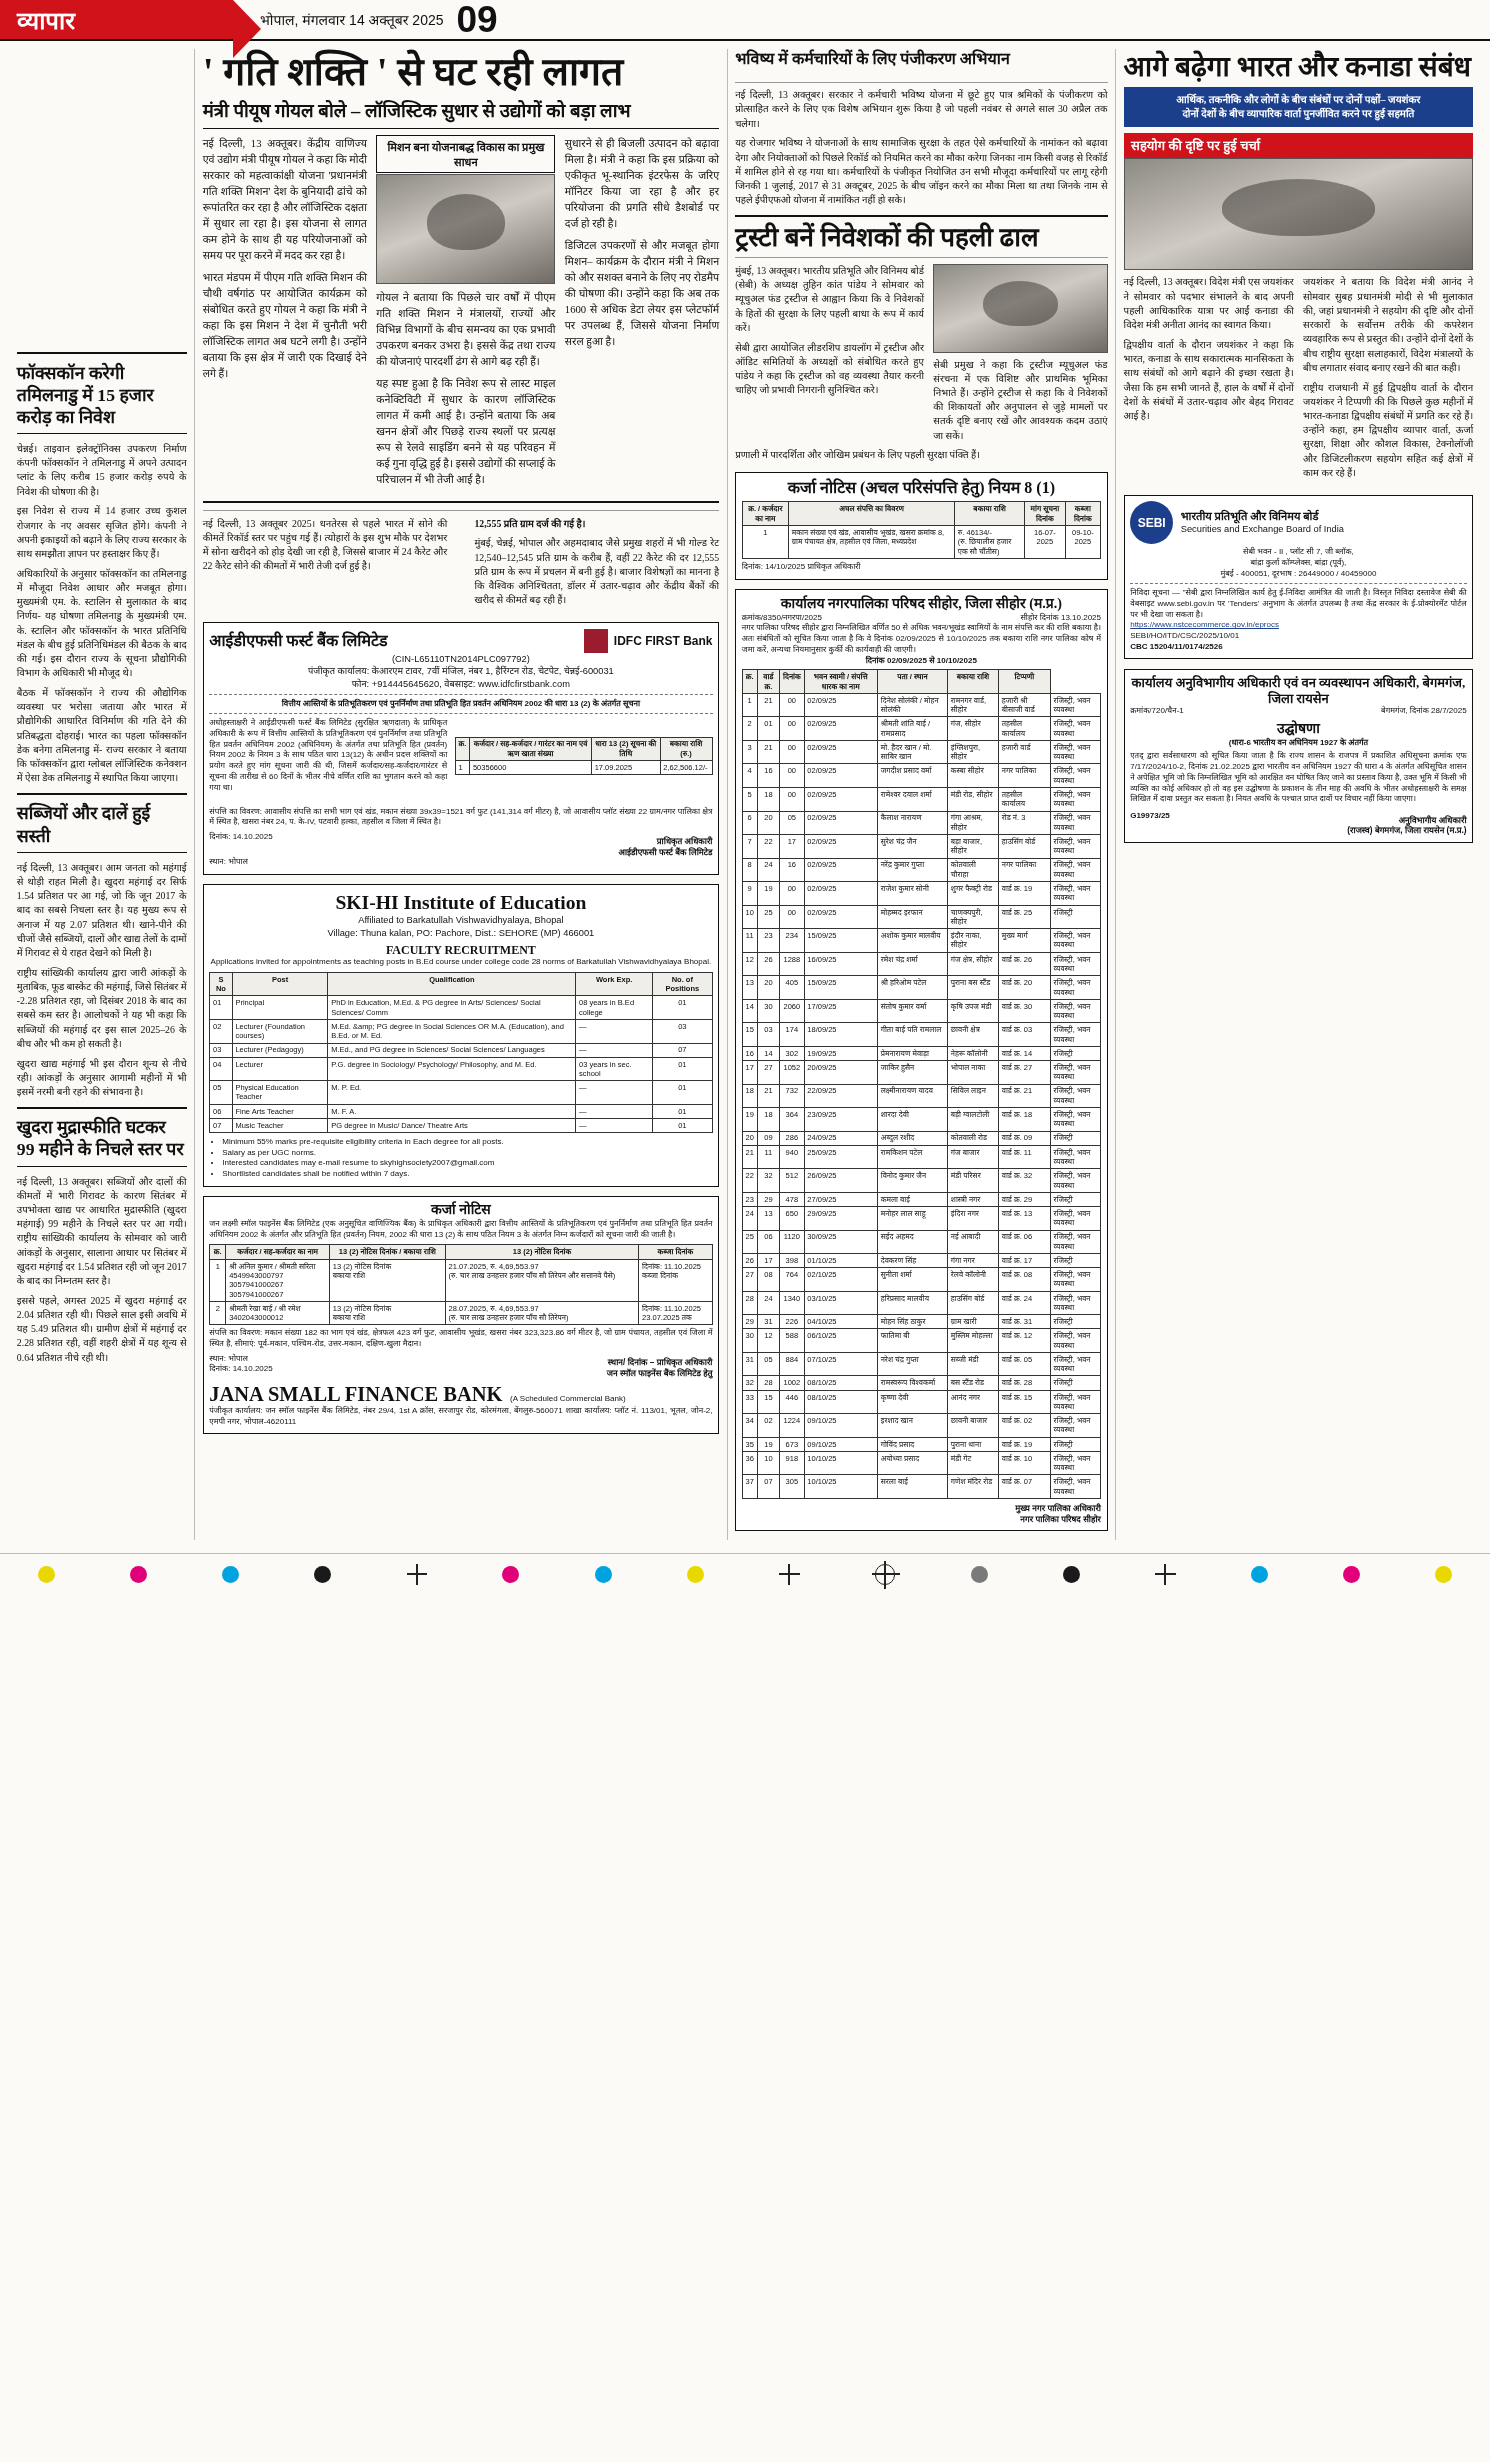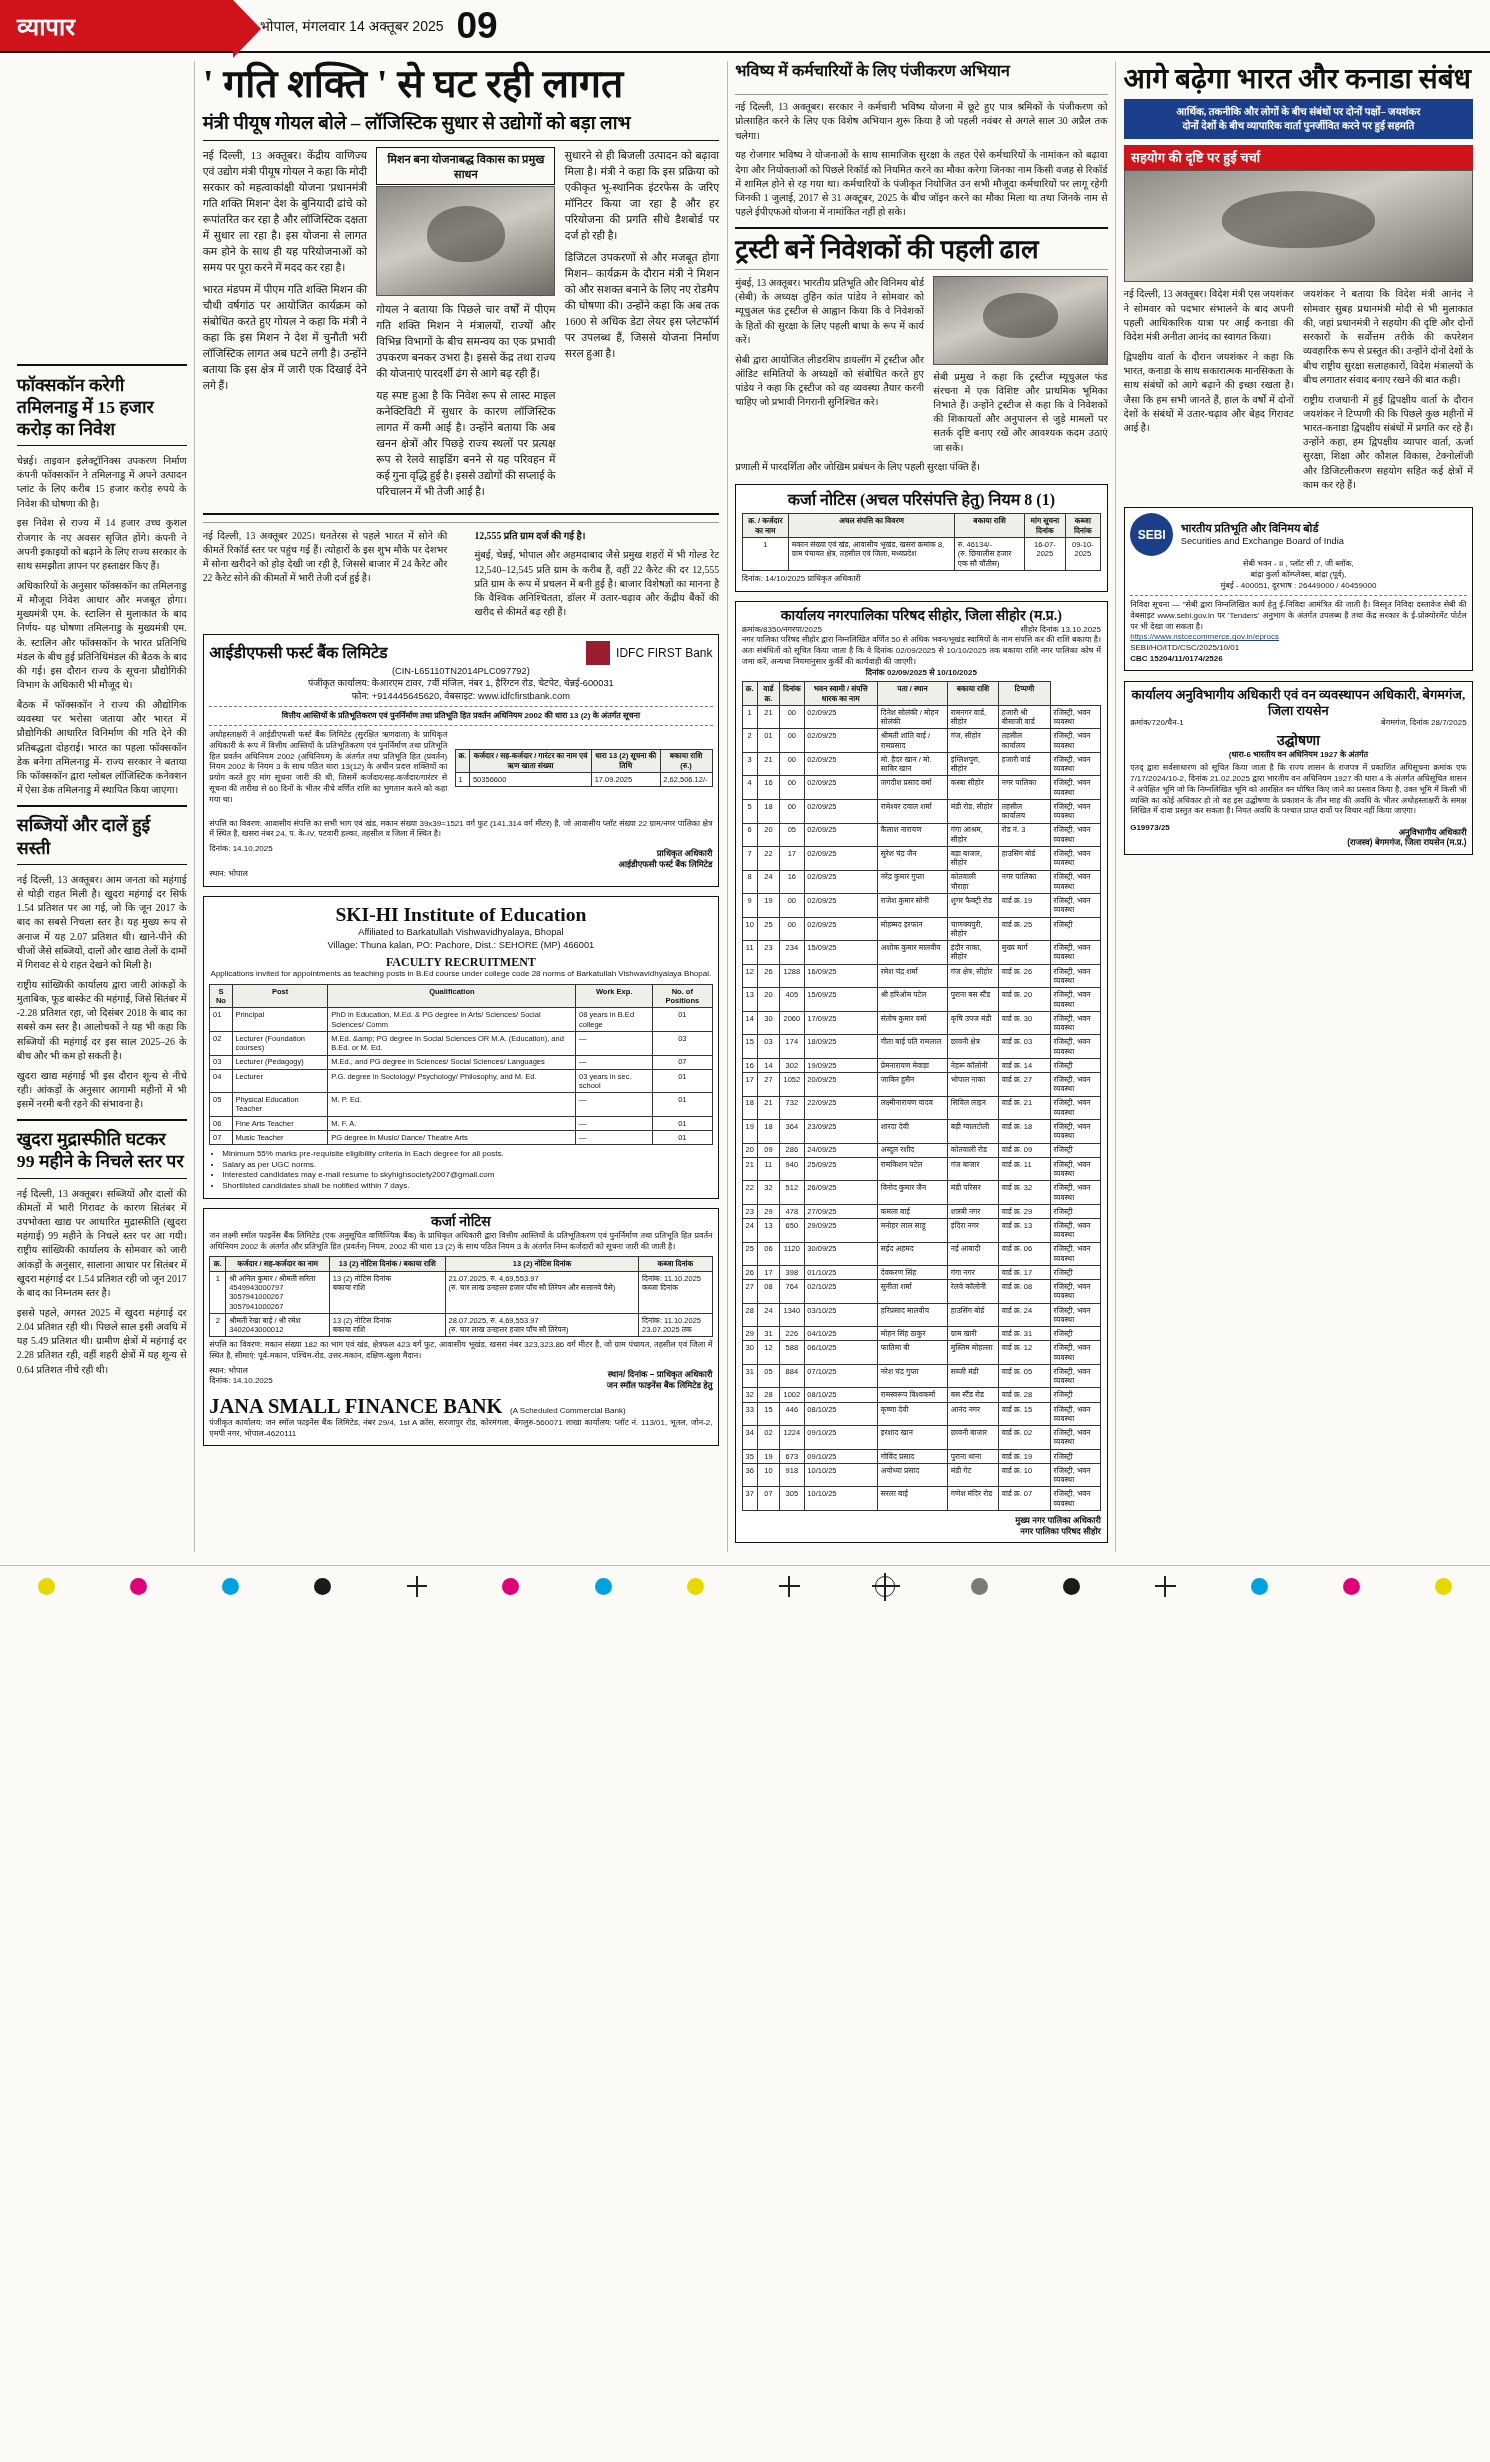--- a/index.html
+++ b/index.html
@@ -14,21 +14,21 @@
     width:1490px;
     min-height:2462px;
     background:#fbfaf6;
     position:relative;
     padding:0;
   }
   
   .masthead {
     display:flex;
     align-items:stretch;
-    height:53px;
+    height:41px;
     border-bottom:2.8px solid #111;
     background:#fbfaf6;
     position:relative;
   }
   .mh-tag {
     background:#d0121a;
     color:#fff;
     font-family:"Liberation Sans", sans-serif;
     font-weight:bold;
     font-size:24px;
@@ -188,21 +188,21 @@
     vertical-align:top;
     line-height:1.25;
   }
   table.nt th { font-weight:bold; background:#f0eee9; text-align:center; }
   .center { text-align:center; }
   .bold { font-weight:bold; }
 
   .logo-idfc {
     display:flex; align-items:center; gap:5.6px;
     font-family:"Liberation Sans", sans-serif;
-    font-weight:normal; font-size:12px;
+    font-weight:bold; font-size:12px;
   }
   .logo-idfc .sq { width:24px; height:24px; background:#9b1c2e; }
   .sebi-logo {
     width:43px;height:43px;border-radius:50%;
     background:#1b3f8b;color:#fff;display:flex;align-items:center;justify-content:center;
     font-family:"Liberation Sans",sans-serif;font-weight:bold;font-size:12px;
   }
 
   
   .regbar {

